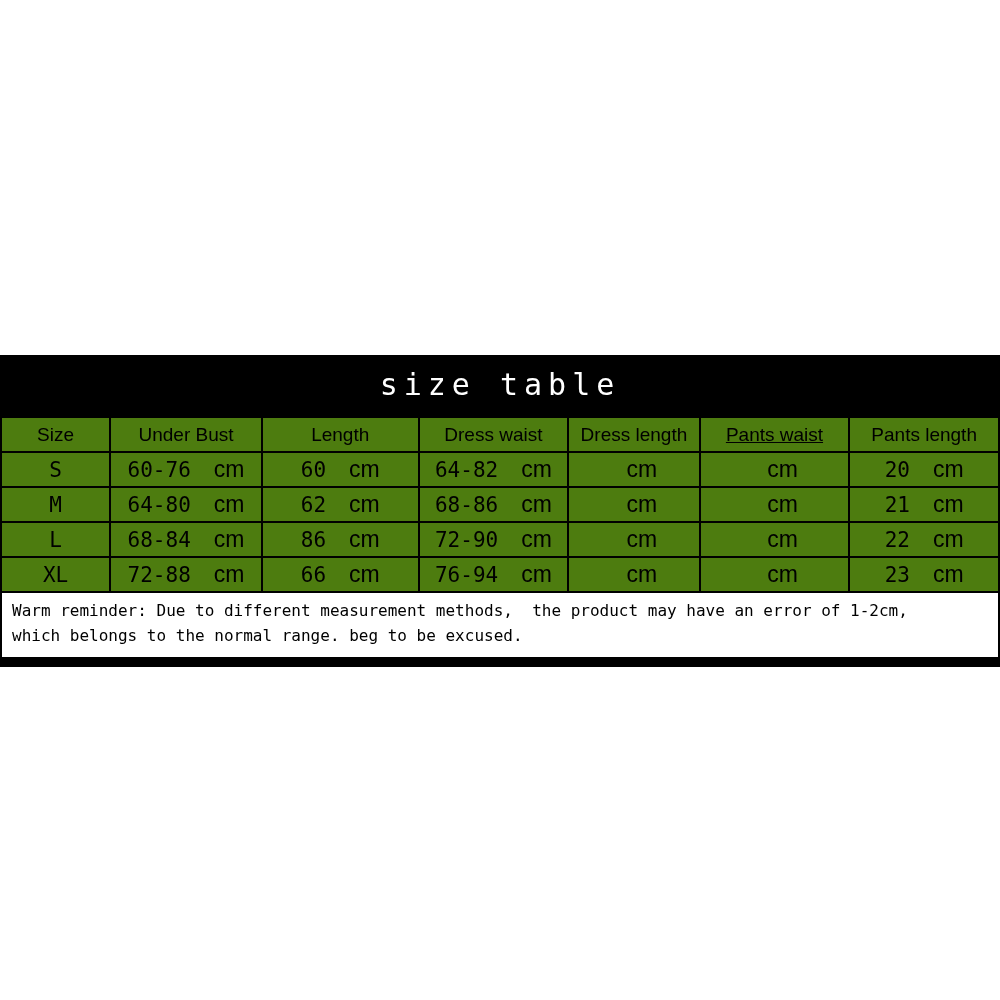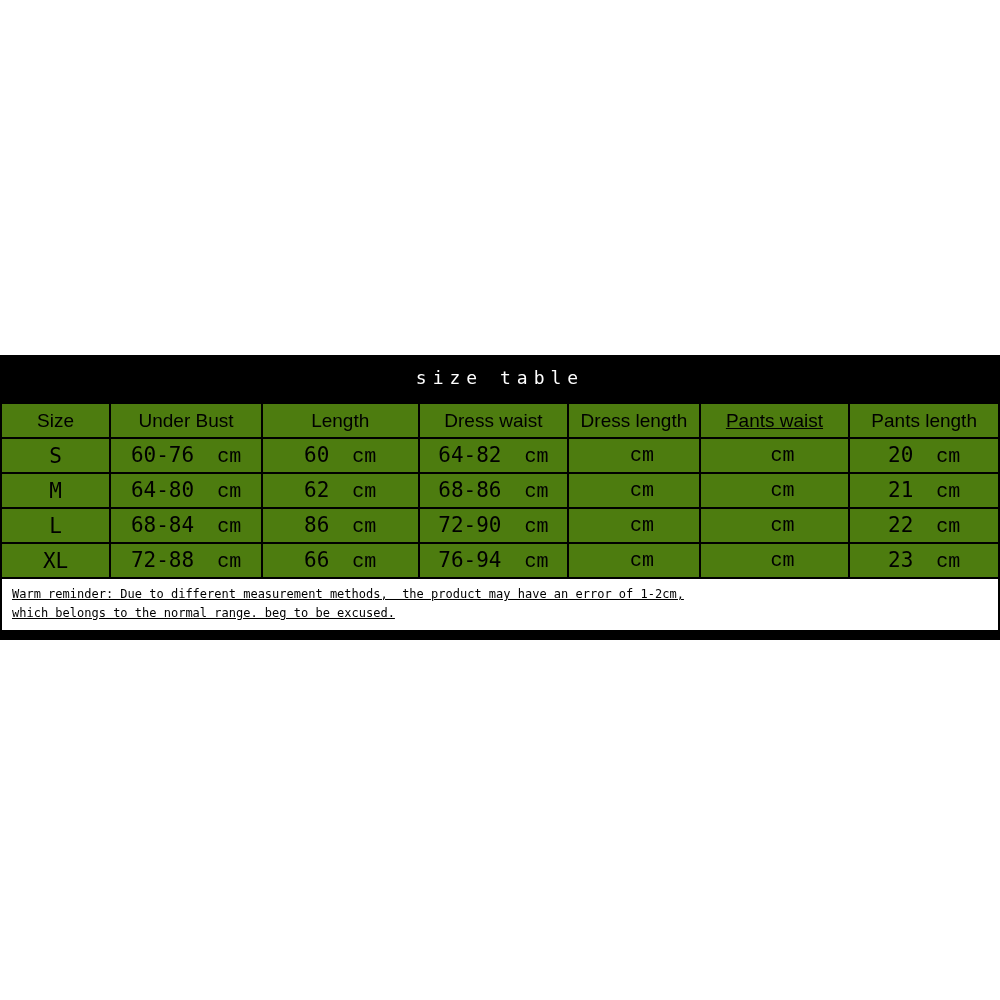--- a/index.html
+++ b/index.html
@@ -23,21 +23,21 @@
     background: #000000;
     padding: 0;
     box-sizing: border-box;
   }
 
   .title-bar {
     background: #000000;
     color: #ffffff;
     text-align: center;
     font-family: "DejaVu Sans Mono", monospace;
-    font-size: 18px;
+    font-size: 30px;
     letter-spacing: 6px;
     padding: 12px 0 14px 0;
   }
 
   table.size-table {
     border-collapse: collapse;
     width: 1000px;
     table-layout: fixed;
     background: #ffffff;
   }
@@ -77,22 +77,22 @@
   td.size-cell {
     font-family: "Liberation Sans", sans-serif;
     font-size: 18px;
   }
 
   .val {
     display: inline-block;
   }
   .unit {
     display: inline-block;
-    font-family: Liberation Mono, monospace;
-    font-size: 20px;
+    font-family: Liberation Sans, sans-serif;
+    font-size: 23px;
     margin-left: 7px;
     vertical-align: baseline;
   }
   .cell-inner {
     display: flex;
     align-items: baseline;
     justify-content: center;
     gap: 16px;
   }
   .cell-inner.unit-only {
@@ -101,27 +101,26 @@
   }
   .cell-inner.unit-only .unit {
     margin-left: 0;
   }
 
   .note {
     border: 2px solid #000000;
     border-top: none;
     background: #ffffff;
     font-family: "DejaVu Sans Mono", monospace;
-    font-size: 12px;
+    font-size: 16px;
     line-height: 1.55;
     color: #000000;
     padding: 6px 8px 8px 10px;
     box-sizing: border-box;
     width: 1000px;
-    text-decoration: underline;
   }
   .note div { white-space: pre; }
 
   .bottom-pad {
     height: 8px;
     background: #000000;
   }
 </style>
 </head>
 <body>

